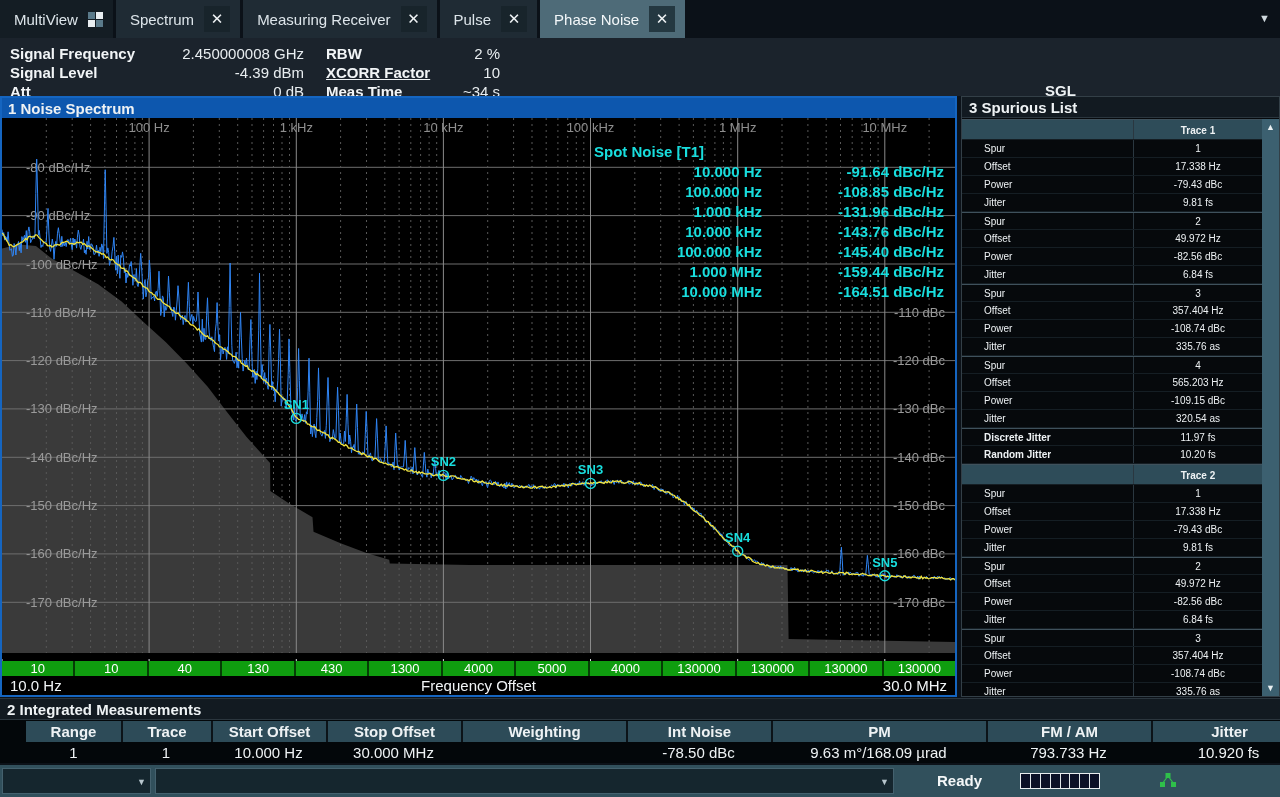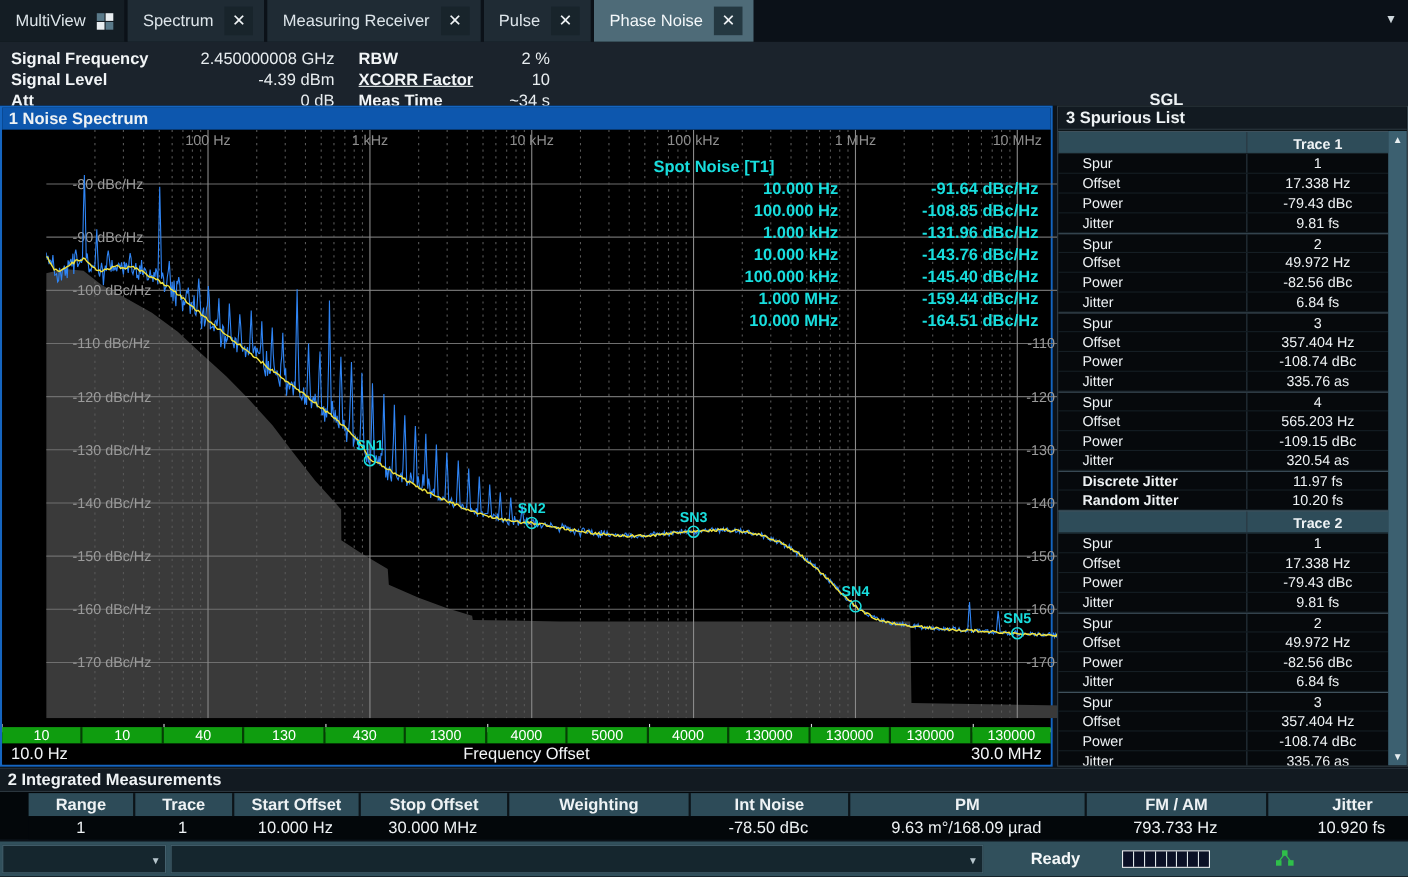--- a/index.html
+++ b/index.html
@@ -26,41 +26,41 @@
   .hdr-meas{position:absolute;right:12px;top:80px;font-size:15px;white-space:nowrap;}
   .hdr-meas b{margin-right:8px;}
 
   
   .chart-win{position:absolute;left:0;top:96px;width:957px;height:601px;border:2px solid #1565c0;background:#000;}
   .chart-title{height:20px;background:#0d57ae;display:flex;align-items:center;padding:0 6px;font-size:15px;}
   .chart-title .t{font-weight:bold;}
   .chart-legend{margin-left:auto;display:flex;align-items:center;gap:14px;font-size:14px;}
   .leg-item{display:flex;align-items:center;gap:4px;}
   .leg-dot{width:9px;height:9px;border-radius:50%;display:inline-block;}
-  .plot-wrap{position:relative;width:953px;height:535px;background:#000;padding-left:40px;}
+  .plot-wrap{position:relative;width:953px;height:535px;background:#000;}
   .plot-wrap svg{display:block;}
   .spot-table{position:absolute;left:592px;top:24px;width:356px;color:#18dede;font-size:15px;font-weight:bold;}
   .spot-title{height:20px;line-height:20px;}
   .spot-row{display:flex;height:20px;line-height:20px;}
   .spot-f{flex:0 0 168px;text-align:right;}
   .spot-v{flex:1;text-align:right;padding-right:6px;}
   .ruler{width:953px;height:8px;background:#000;}
   .segbar{width:953px;height:15px;display:flex;}
   .seg{flex:1;background:#0f9d0f;border-right:2px solid #053d05;color:#fff;font-size:13px;text-align:center;line-height:15px;overflow:hidden;}
   .seg:last-child{border-right:none;}
   .xaxis{width:953px;height:19px;background:#000;position:relative;font-size:15px;color:#f2f5f7;}
   .xaxis .xs{position:absolute;left:8px;top:1px;}
   .xaxis .xc{position:absolute;left:0;width:100%;text-align:center;top:1px;}
   .xaxis .xe{position:absolute;right:8px;top:1px;}
 
   
   .spur-win{position:absolute;left:961px;top:96px;width:319px;height:601px;background:#06090c;border:1px solid #333f47;overflow:hidden;}
   .panel-title{height:21px;line-height:21px;background:#121a21;font-weight:bold;font-size:15px;padding-left:7px;border-bottom:1px solid #2b363e;}
   .spur-body{position:absolute;left:0;top:22px;right:17px;bottom:0;}
-  .spur-row{display:flex;height:18px;line-height:18px;font-size:13px;border-bottom:1px solid #151e24;}
+  .spur-row{display:flex;height:18px;line-height:18px;font-size:10px;border-bottom:1px solid #151e24;}
   .spur-row.group{border-top:1px solid #3f515c;}
   .spur-row .lab{flex:0 0 172px;padding-left:22px;border-right:1px solid #2a3740;white-space:nowrap;}
   .spur-row .val{flex:1;text-align:center;white-space:nowrap;}
   .spur-row.trhead{background:#2e4c59;font-weight:bold;height:21px;line-height:21px;border-top:1px solid #3f515c;}
   .spur-row.sum .lab{font-weight:bold;}
   .spur-scroll{position:absolute;right:0;top:22px;bottom:0;width:17px;background:#3c6070;}
   .scroll-arrow{position:absolute;left:0;width:17px;height:16px;color:#e9eff1;font-size:9px;text-align:center;line-height:16px;}
   .scroll-arrow.up{top:0;}
   .scroll-arrow.down{bottom:0;}
 

